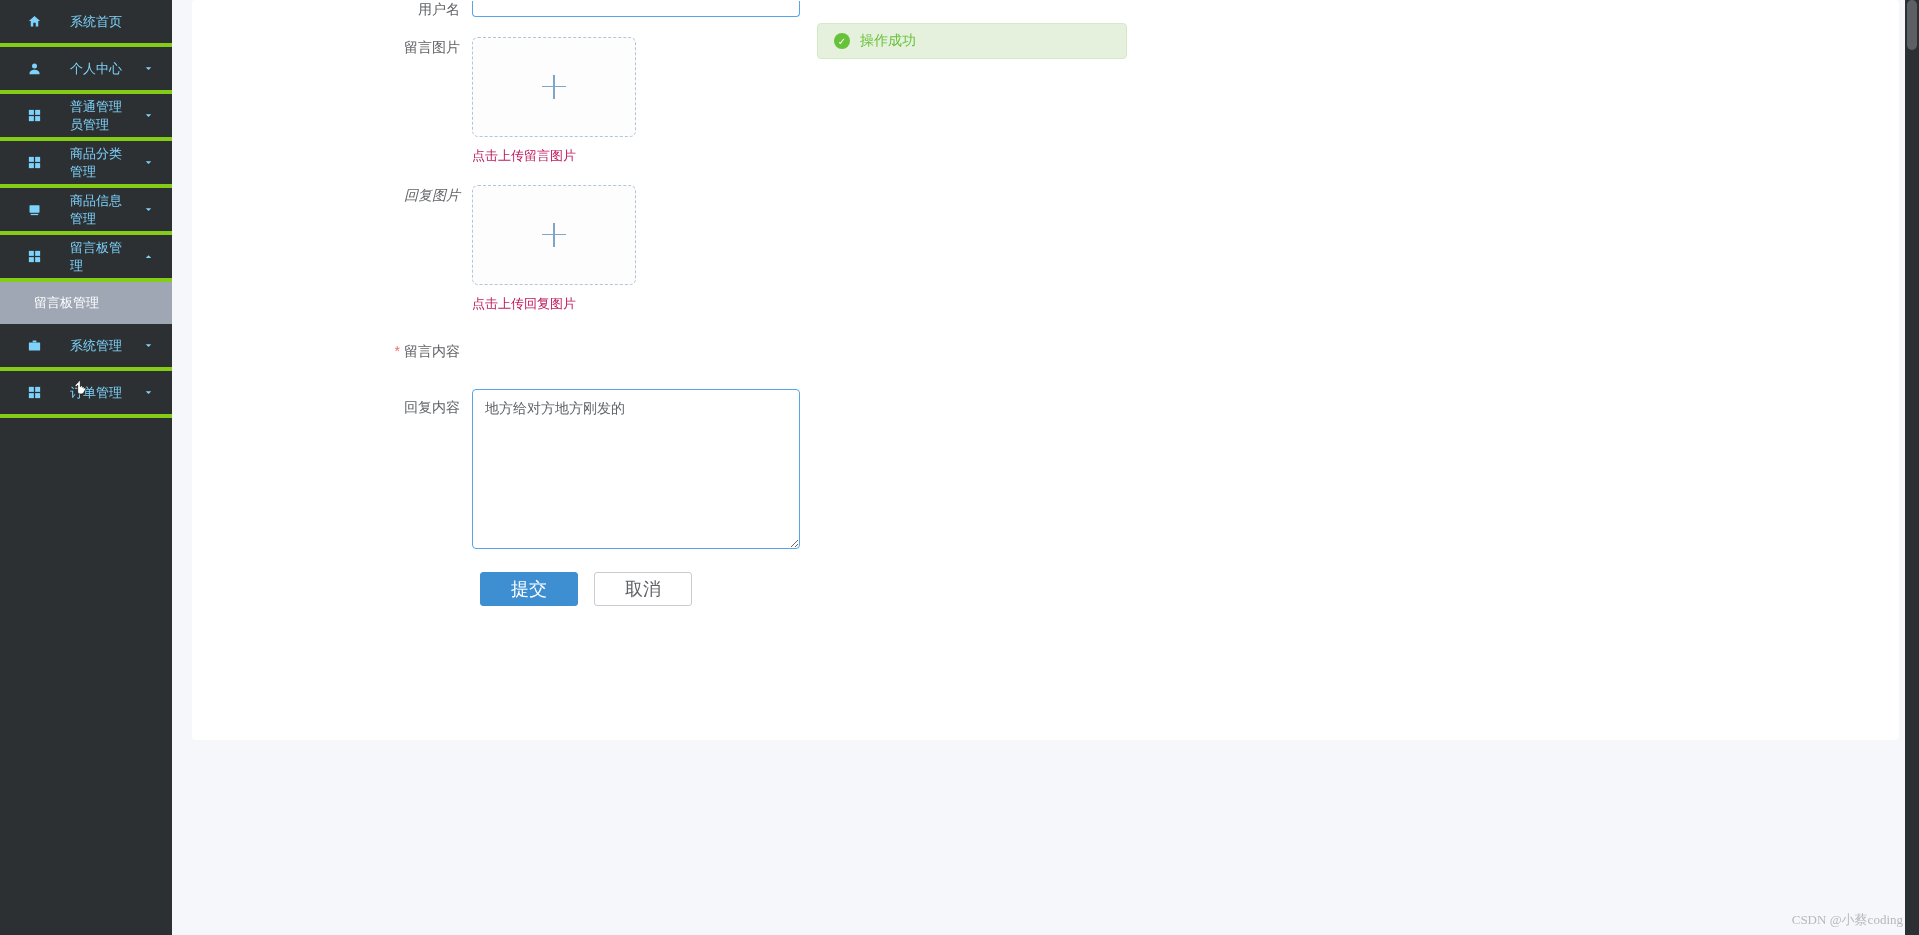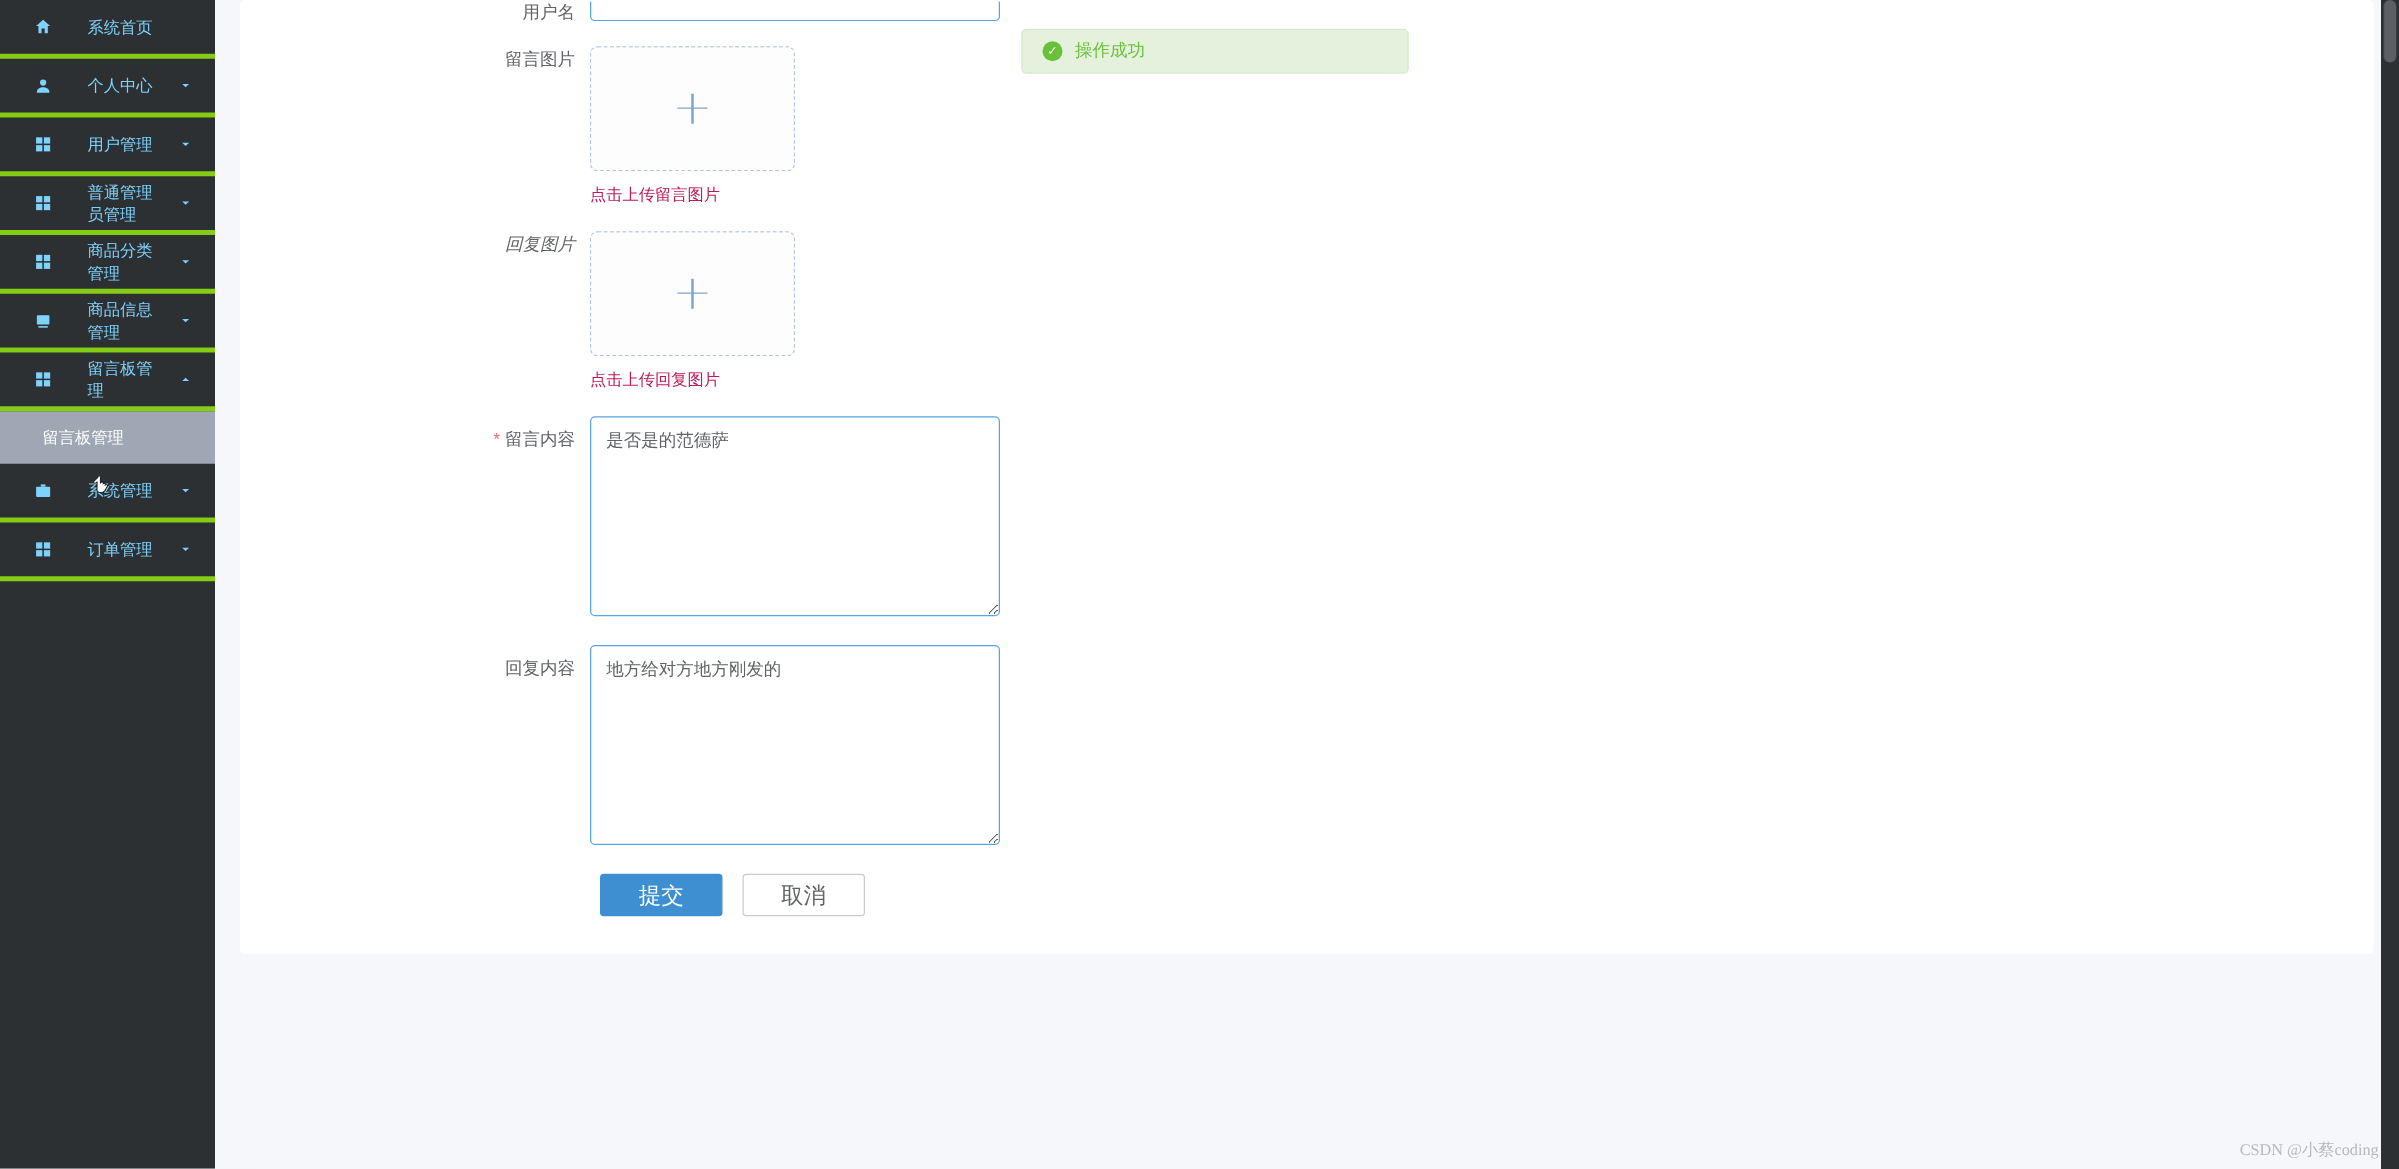--- a/index.html
+++ b/index.html
@@ -70,36 +70,20 @@
     </div>
     <div class="menu-item">
       <span class="icon">
           <svg viewBox="0 0 24 24" width="15" height="15">
             <rect x="3" y="3" width="8" height="8"></rect>
             <rect x="13" y="3" width="8" height="8"></rect>
             <rect x="3" y="13" width="8" height="8"></rect>
             <rect x="13" y="13" width="8" height="8"></rect>
           </svg>
         </span>
-      <span class="label">用户管理</span>
-      <span class="arrow">
-          <svg viewBox="0 0 24 24" width="11" height="11">
-            <path d="M6 9l6 6 6-6z"></path>
-          </svg>
-        </span>
-    </div>
-    <div class="menu-item">
-      <span class="icon">
-          <svg viewBox="0 0 24 24" width="15" height="15">
-            <rect x="3" y="3" width="8" height="8"></rect>
-            <rect x="13" y="3" width="8" height="8"></rect>
-            <rect x="3" y="13" width="8" height="8"></rect>
-            <rect x="13" y="13" width="8" height="8"></rect>
-          </svg>
-        </span>
       <span class="label">普通管理员管理</span>
       <span class="arrow">
           <svg viewBox="0 0 24 24" width="11" height="11">
             <path d="M6 9l6 6 6-6z"></path>
           </svg>
         </span>
     </div>
     <div class="menu-item">
       <span class="icon">
           <svg viewBox="0 0 24 24" width="15" height="15">
@@ -211,23 +195,20 @@
         <div class="form-control">
           <div class="upload-box">
             <span class="plus"></span>
           </div>
           <div class="hint">点击上传回复图片</div>
         </div>
       </div>
 
       <div class="form-row" style="margin-top:20px;">
         <div class="form-label"><span class="req">*</span><span>留言内容</span></div>
-        <div class="form-control">
-          <textarea class="textarea" style="">是否是的范德萨</textarea>
-        </div>
       </div>
 
       <div class="form-row">
         <div class="form-label">回复内容</div>
         <div class="form-control">
           <textarea class="textarea" style="">地方给对方地方刚发的</textarea>
         </div>
       </div>
 
       <div class="btn-row">

